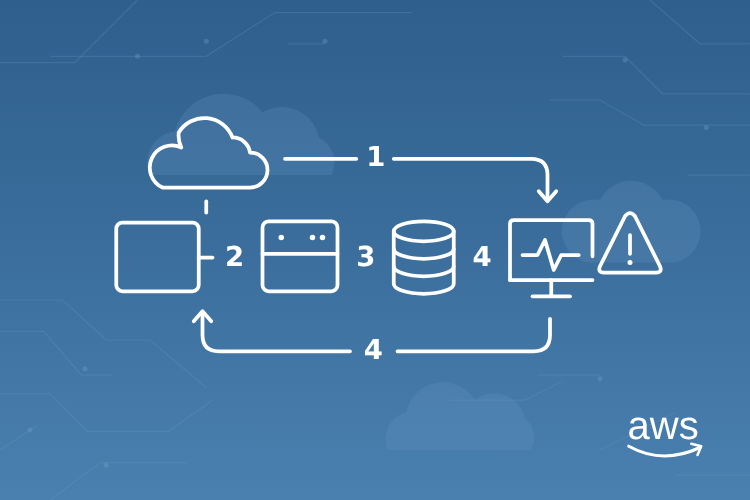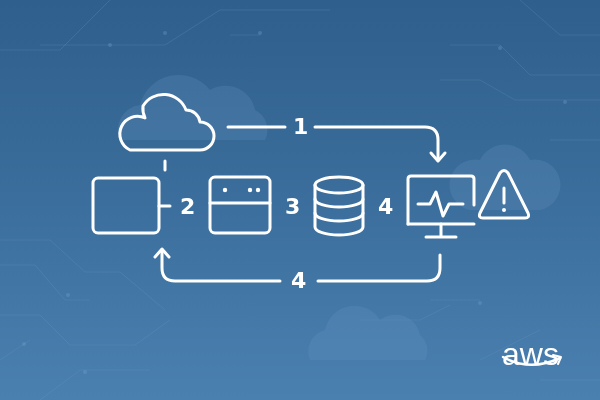--- a/index.html
+++ b/index.html
@@ -7,21 +7,21 @@
       width: 600px; height: 400px; overflow: hidden; position: relative;
       font-family: "DejaVu Sans", sans-serif;
       background: linear-gradient(180deg, #2f5f8c 0%, #3b6e9c 50%, #4a80b0 100%);
     }
     .layer { position: absolute; left: 0; top: 0; width: 600px; height: 400px; }
     .step-label {
       position: absolute; color: #ffffff; font-weight: bold; font-size: 22px;
       font-family: "DejaVu Sans", sans-serif; line-height: 1;
     }
     .aws-text {
-      position: absolute; left: 502px; top: 338px; color: #ffffff;
+      position: absolute; left: 502px; top: 324px; color: #ffffff;
       font-family: "Liberation Sans", sans-serif; font-size: 32px; letter-spacing: 0px; line-height: 1;
     }
   </style>
 </head>
 <body>
 
 <svg class="layer" viewBox="0 0 600 400">
   <g stroke="#6a9ac4" stroke-opacity="0.25" stroke-width="1" fill="none">
     <path d="M0 50 L60 50 L110 0"></path>
     <path d="M40 45 L165 45 L220 10 L330 10"></path>

